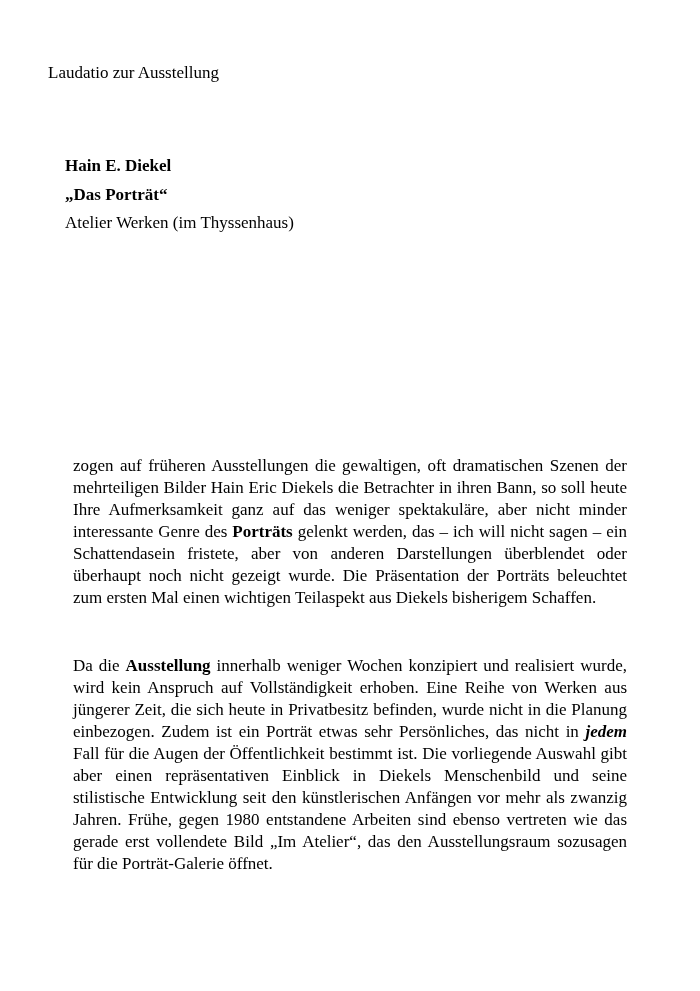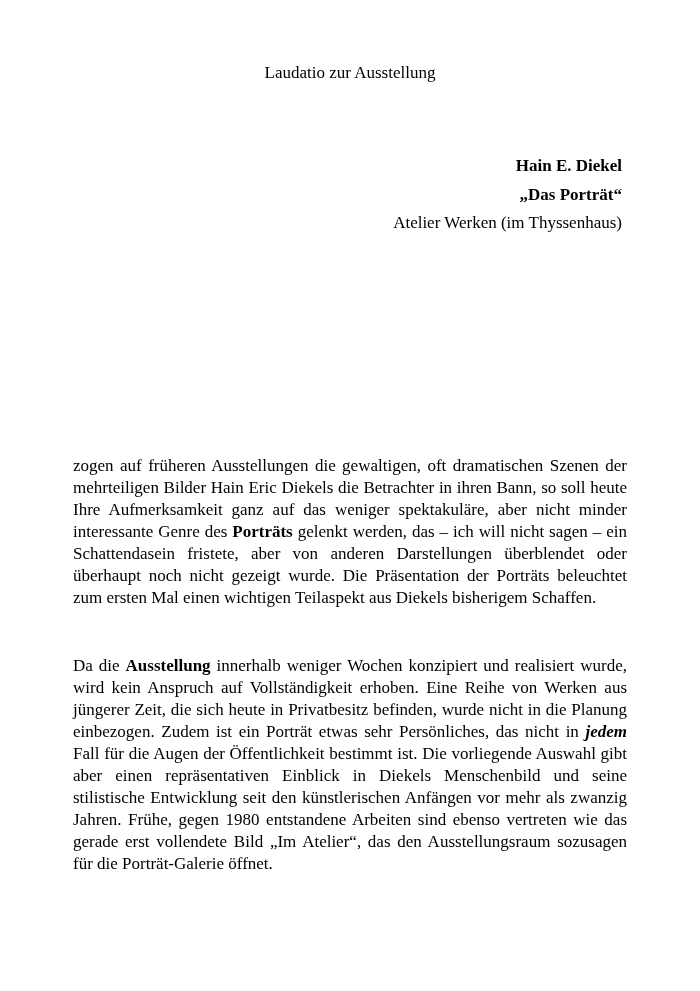--- a/index.html
+++ b/index.html
@@ -19,34 +19,33 @@
   .page {
     position: relative;
     width: 700px;
     height: 991px;
     box-sizing: border-box;
   }
 
   
   .doc-head {
     position: absolute;
-    left: 65px;
+    left: 48px;
     top: 62px;
     width: 570px;
-    text-align: center;
     font-size: 17px;
     line-height: 22px;
   }
 
   .title-block {
     position: absolute;
-    left: 52px;
+    left: 65px;
     top: 152px;
     width: 570px;
-    text-align: right;
+    text-align: left;
     font-size: 17px;
     line-height: 28.5px;
   }
   .title-block .strong-line {
     font-weight: bold;
   }
 
   
   .body-area {
     position: absolute;

